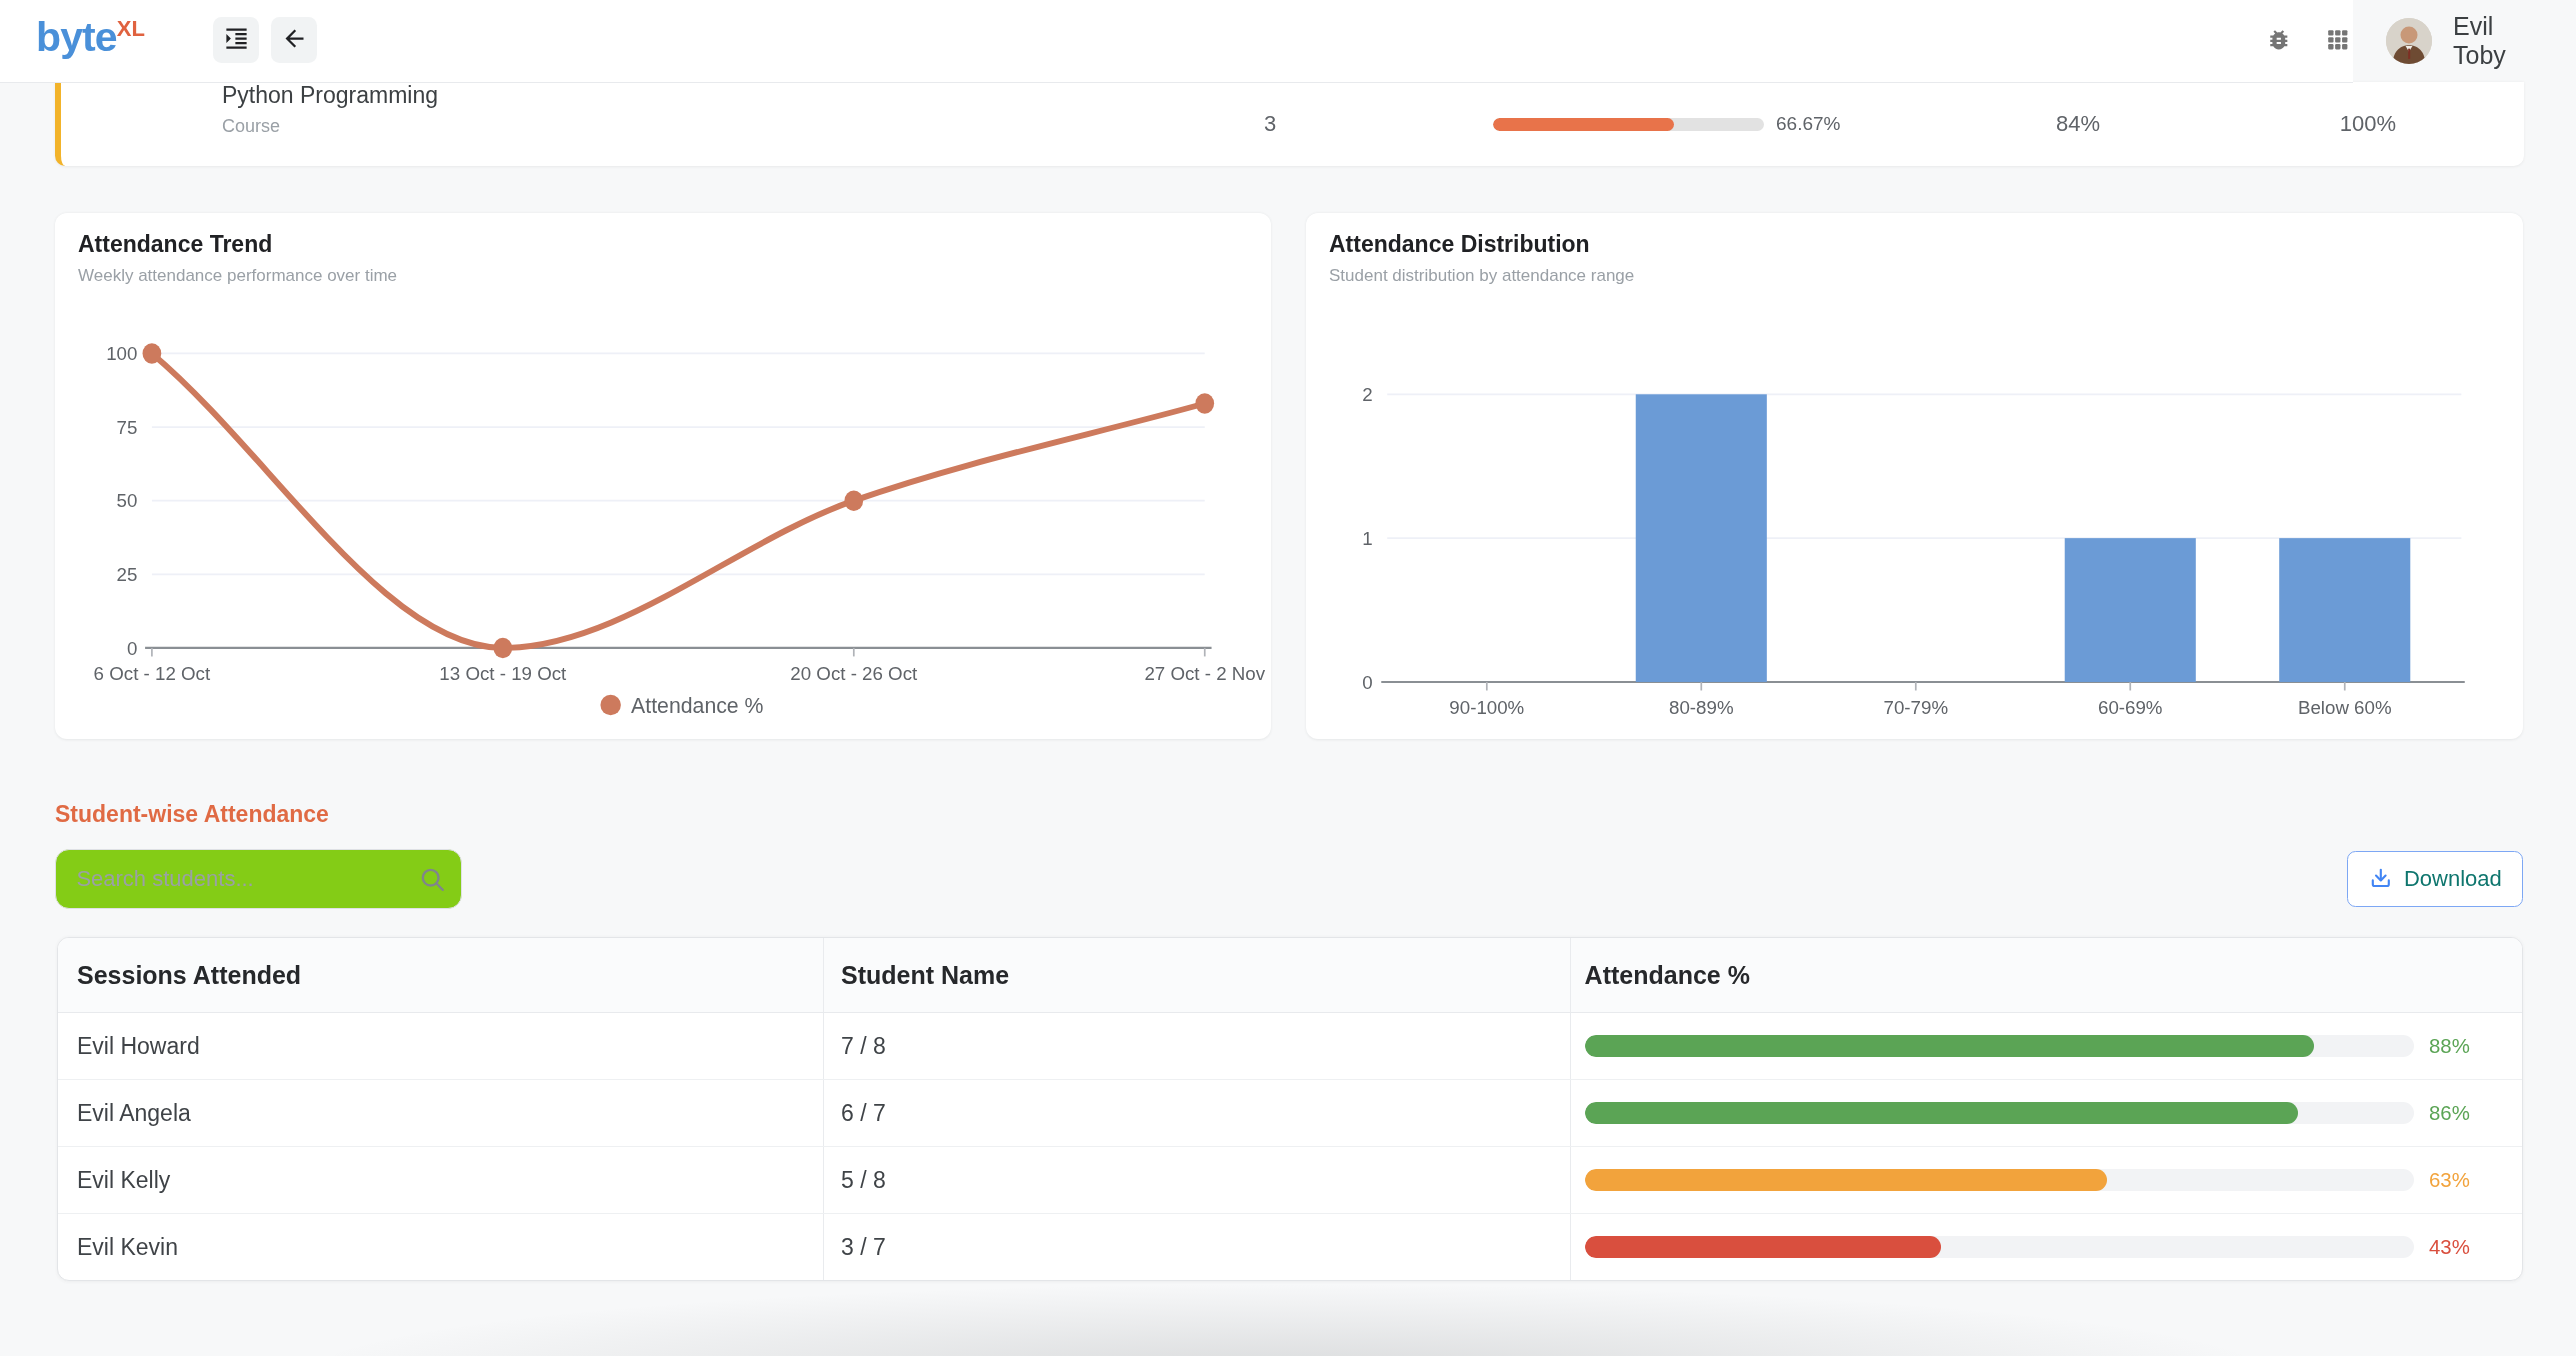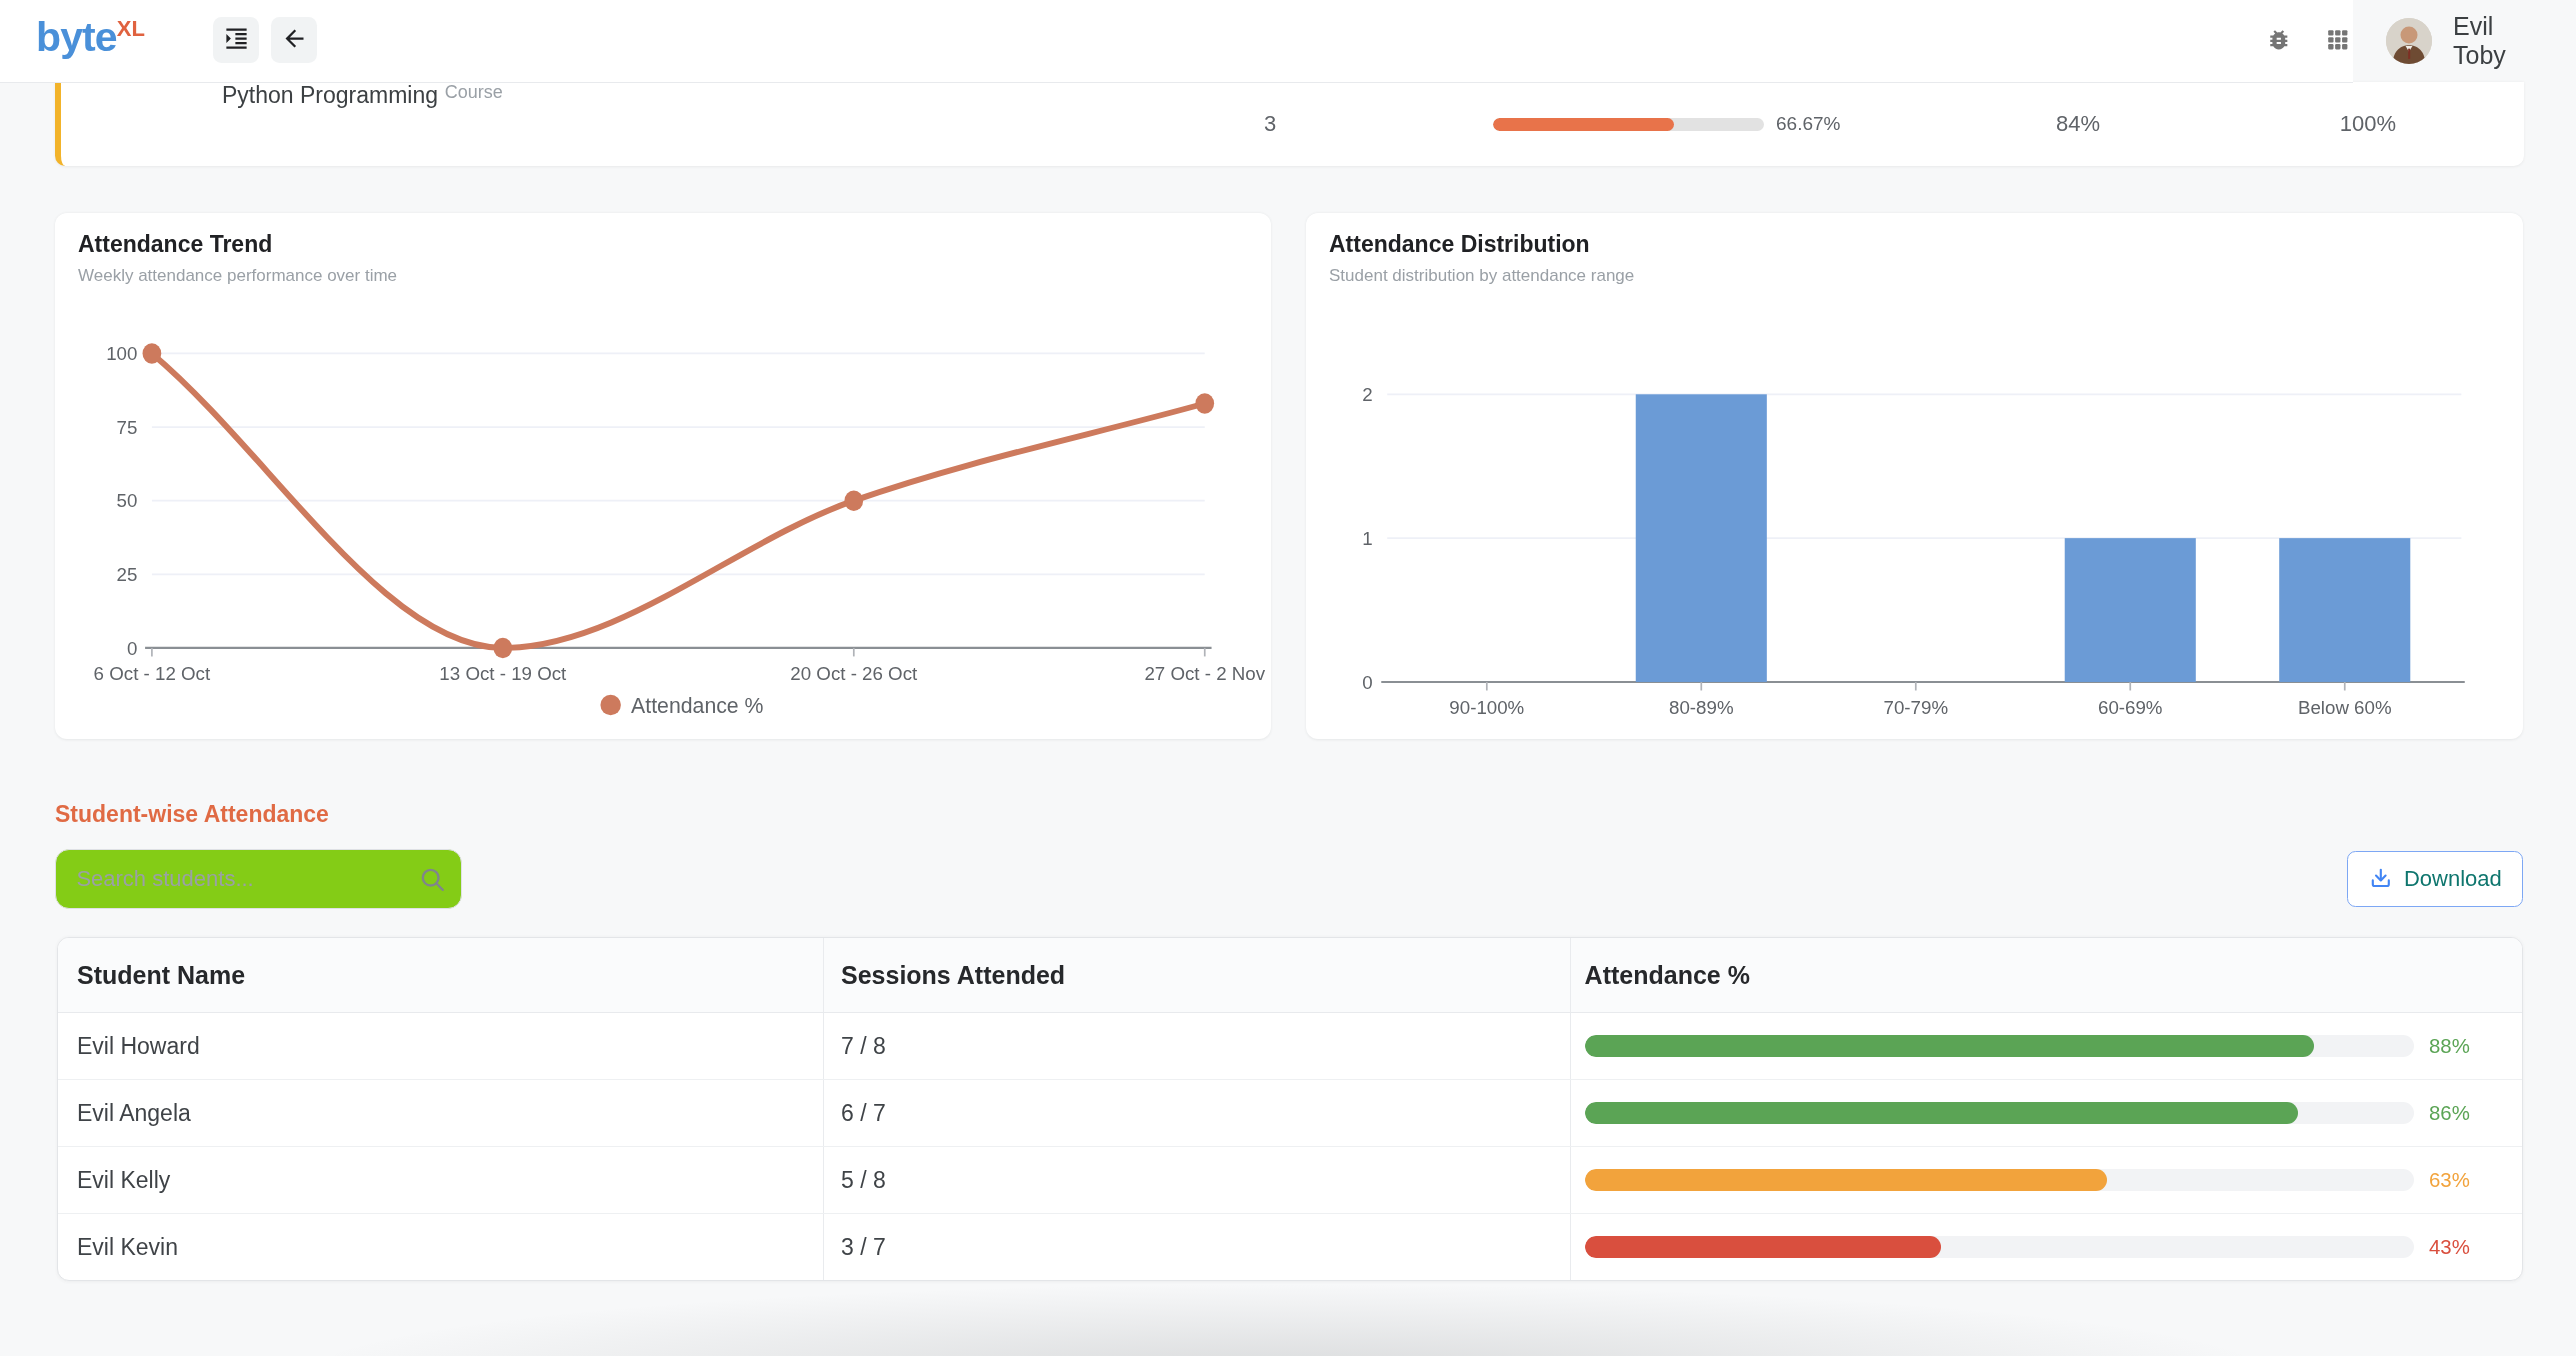--- a/index.html
+++ b/index.html
@@ -22,22 +22,22 @@
   .hicon.grid{left:2322px;}
   .avatar{position:absolute;left:2386px;top:18px;width:46px;height:46px;border-radius:50%;
           overflow:hidden;background:#d8d3ca;cursor:pointer;}
   .uname{position:absolute;left:2453px;top:0;height:82px;display:flex;align-items:center;
          font-size:25px;font-weight:500;color:#3c4043;}
 
   
   .course-card{position:absolute;left:55px;top:82px;width:2463px;height:84px;background:#fff;
                border-left:6px solid #f2b32a;border-radius:0 0 10.2px 10.2px;
                box-shadow:0 0.9px 2.6px rgba(60,64,67,.08);}
-  .course-meta{position:absolute;left:161px;top:0;height:84px;display:flex;flex-direction:row;
-               justify-content:flex-end;gap:6.8px;}
+  .course-meta{position:absolute;left:161px;top:0;height:84px;display:flex;flex-direction:column;
+               justify-content:flex-start;gap:6.8px;}
   .course-title{font-size:23px;color:#3c4043;}
   .course-sub{font-size:18px;color:#9aa0a6;}
   .course-val{position:absolute;top:0;height:84px;display:flex;align-items:center;
               justify-content:center;font-size:22px;color:#5f6368;width:170px;}
   .v-sessions{left:1124px;}
   .v-50{left:1932px;}
   .v-100{left:2222px;}
   .cp-track{position:absolute;left:1432px;top:36px;width:271px;height:12.8px;border-radius:6.8px;
             background:#e2e2e2;overflow:hidden;}
   .cp-fill{height:100%;border-radius:6.8px;}
@@ -230,22 +230,22 @@
         <line x1="12" y1="3.5" x2="12" y2="13"></line>
           <polyline points="7.5,9 12,13.5 16.5,9"></polyline>
         <path d="M4.5 13.5v3.5c0 1 .8 1.8 1.8 1.8h11.4c1 0 1.8-.8 1.8-1.8v-3.5"></path>
       </svg>
     </span>
     <span>Download</span>
   </div>
 
   <div class="table">
     <div class="t-head">
+      <div class="tc">Sessions Attended</div>
       <div class="tc">Student Name</div>
-      <div class="tc">Sessions Attended</div>
       <div class="tc">Attendance %</div>
     </div>
     <div id="t-body">
         <div class="t-row">
           <div class="tc">Evil Howard</div>
           <div class="tc">7 / 8</div>
           <div class="tc">
             <div class="bar-track">
               <div class="bar-fill" style="width: 88%; background: rgb(91, 164, 85);"></div>
             </div>

